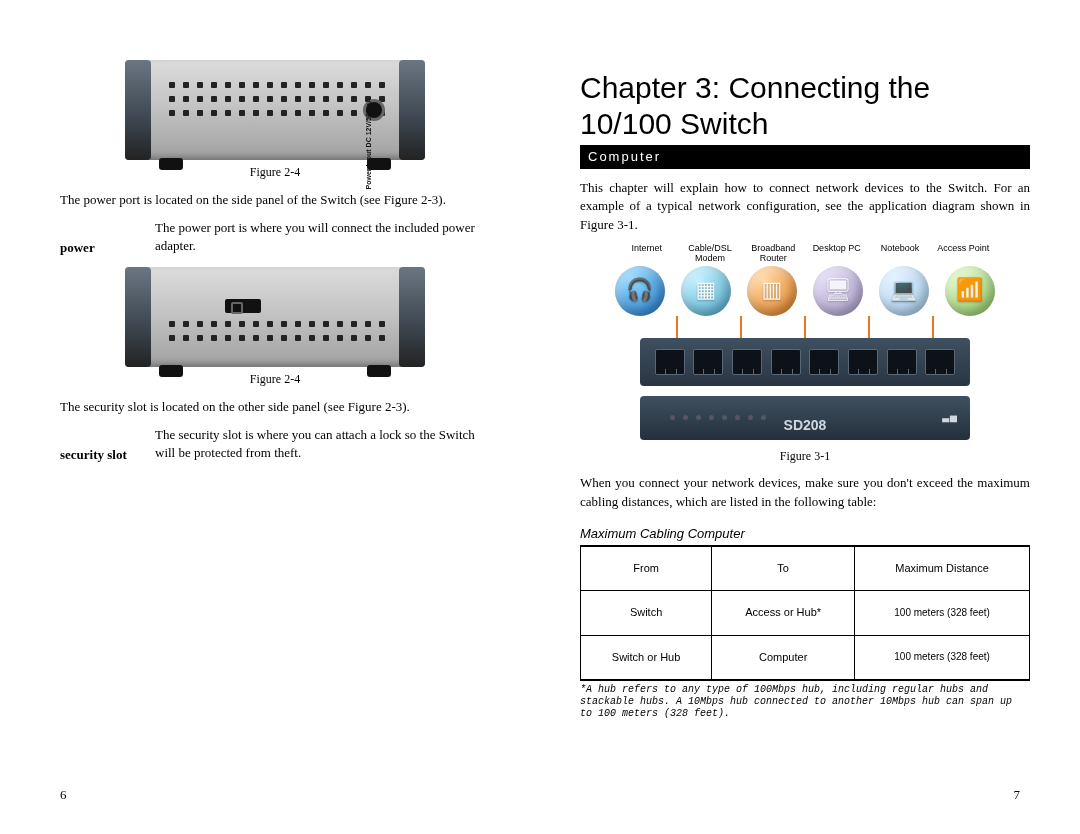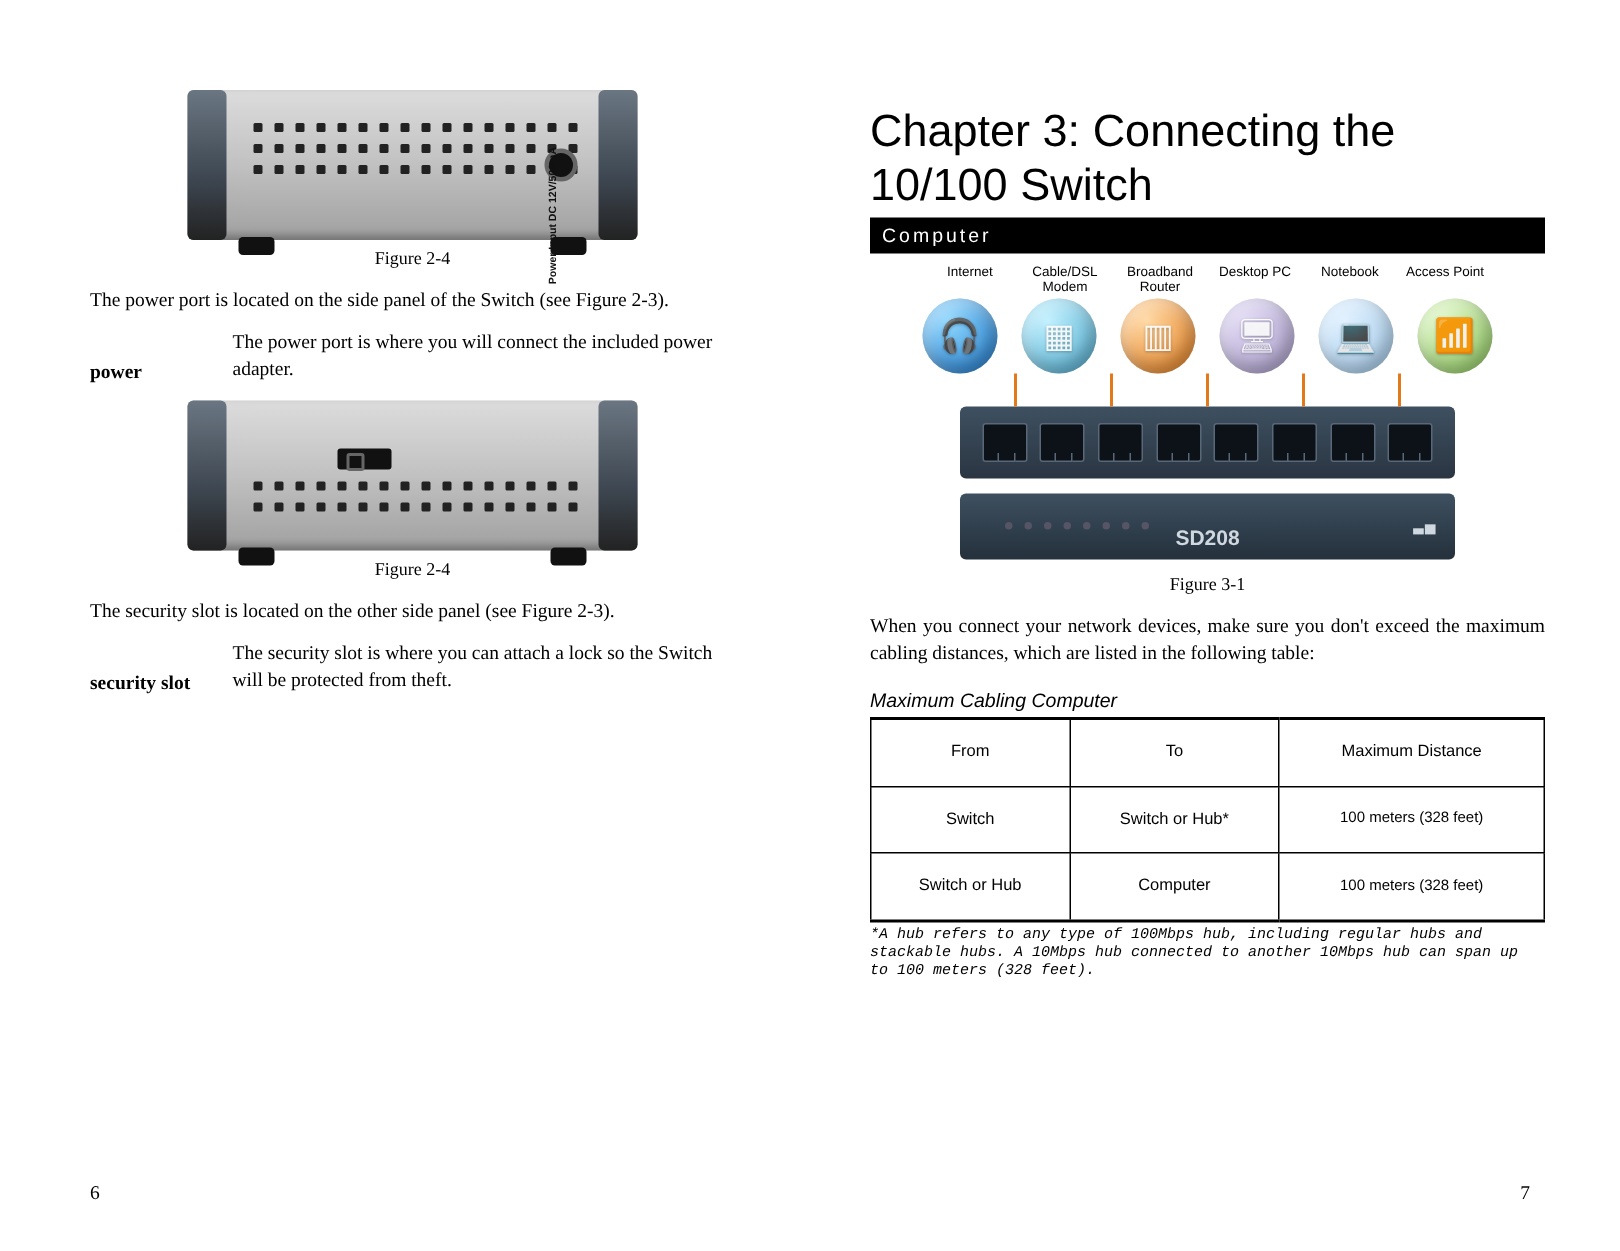--- a/index.html
+++ b/index.html
@@ -405,20 +405,21 @@
 
     <div class="page-num left">6</div>
   </div>
 
   <div class="page right">
 
     <div class="chapter-title">Chapter 3: Connecting the 10/100 Switch</div>
 
     <div class="section-bar">Computer</div>
 
+    <div class="body-text justify">This chapter will explain how to connect network devices to the Switch. For an example of a typical network configuration, see the application diagram shown in Figure 3-1.</div>
 
     <div class="diagram">
       <div class="labels-row">
         <div>Internet</div>
         <div style="white-space:pre-line;">Cable/DSL
 Modem</div>
         <div style="white-space:pre-line;">Broadband
 Router</div>
         <div>Desktop PC</div>
         <div>Notebook</div>
@@ -483,21 +484,21 @@
     <div class="subhead">Maximum Cabling Computer</div>
     <table class="cabling">
       <tbody>
           <tr>
         <td>From</td>
         <td>To</td>
         <td>Maximum Distance</td>
       </tr>
       <tr>
         <td>Switch</td>
-        <td>Switch or Hub*</td>
+        <td>Access or Hub*</td>
         <td style="font-size:10px;">100 meters (328 feet)</td>
       </tr>
       <tr>
         <td>Switch or Hub</td>
         <td>Computer</td>
         <td style="font-size:10px;">100 meters (328 feet)</td>
       </tr>
     </tbody>
       </table>
     <div class="footnote">*A hub refers to any type of 100Mbps hub, including regular hubs and stackable hubs. A 10Mbps hub connected to another 10Mbps hub can span up to 100 meters (328 feet).</div>

